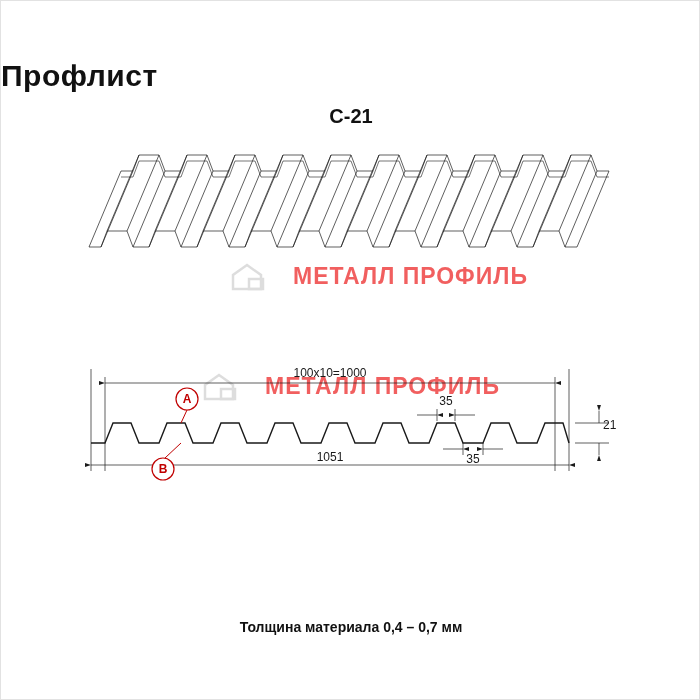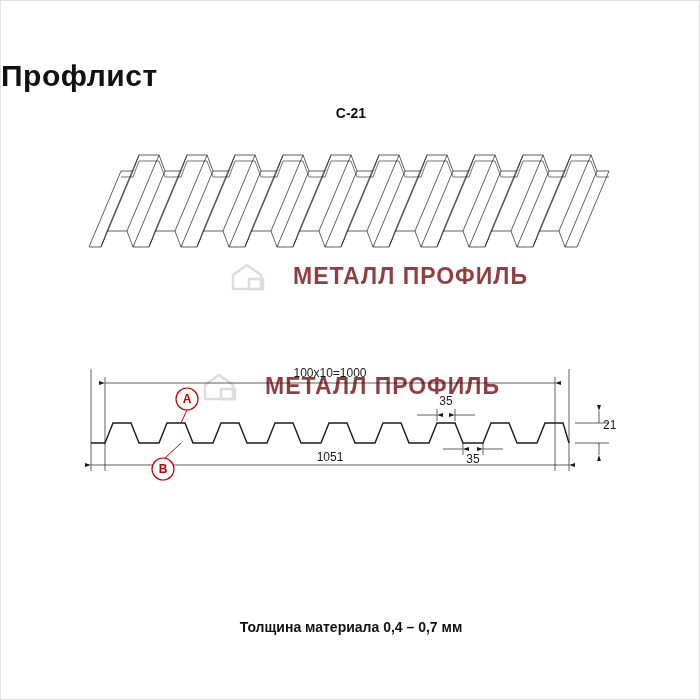--- a/index.html
+++ b/index.html
@@ -32,21 +32,21 @@
     font-weight: bold;
     letter-spacing: 0.5px;
     color: #111111;
   }
   .subtitle {
     position: absolute;
     top: 104px;
     left: 0;
     width: 700px;
     text-align: center;
-    font-size: 14px;
+    font-size: 20px;
     font-weight: bold;
     color: #111111;
   }
   .iso-wrap {
     position: absolute;
     top: 150px;
     left: 80px;
     width: 540px;
     height: 160px;
   }
@@ -63,21 +63,21 @@
     left: 0;
     width: 700px;
     text-align: center;
     font-size: 14px;
     font-weight: bold;
     color: #111111;
   }
   .watermark {
     position: absolute;
     pointer-events: none;
-    color: #7f1d1d;
+    color: #ef4444;
     font-weight: bold;
     font-size: 23px;
     letter-spacing: 1px;
     white-space: nowrap;
     opacity: 0.85;
   }
   .wm1 {
     top: 262px;
     left: 228px;
   }

